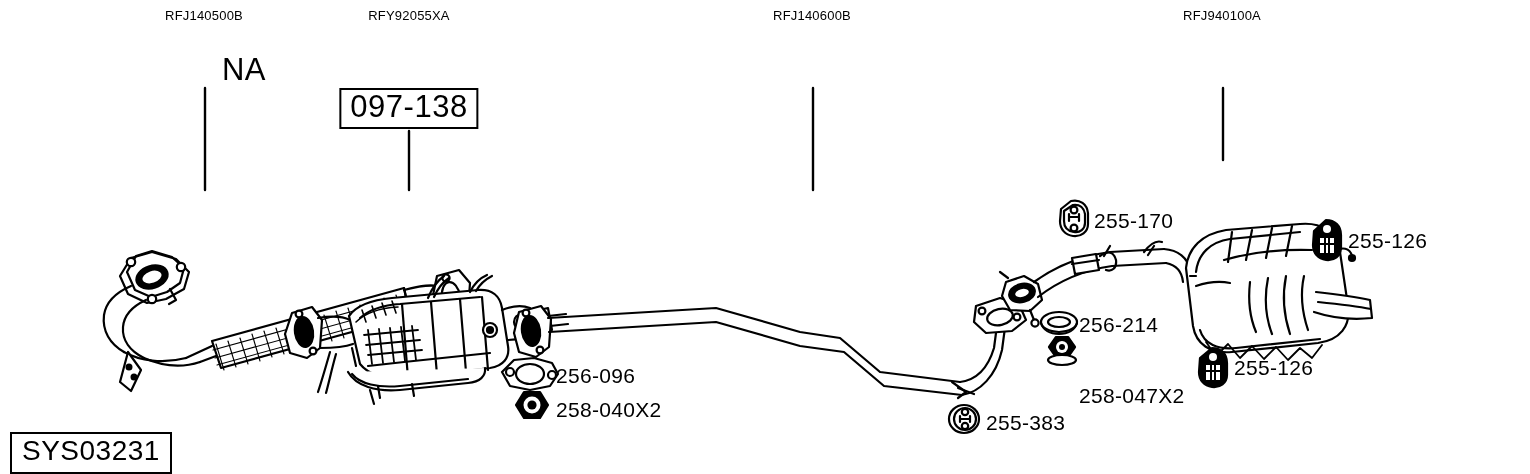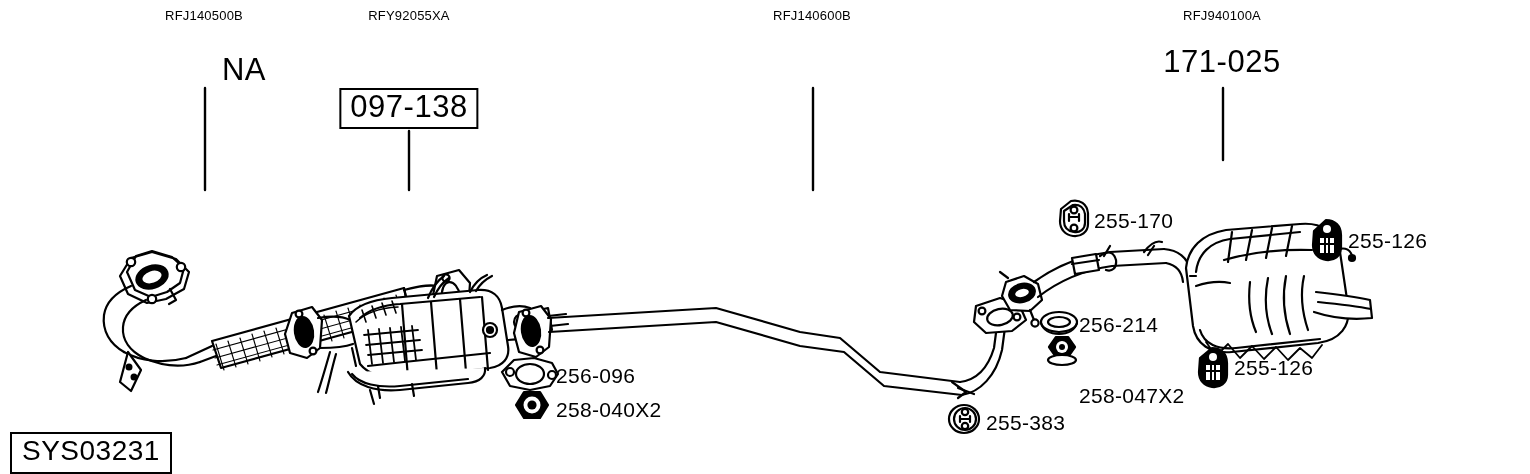--- a/index.html
+++ b/index.html
@@ -26,21 +26,20 @@
 
   <div class="hdr-code" style="left:204px;top:8px;">RFJ140500B</div>
   <div class="hdr-num" style="left:204px;top:52px;margin-left:40px;">NA</div>
 
   <div class="hdr-code" style="left:409px;top:8px;">RFY92055XA</div>
   <div class="hdr-num boxed" style="left:409px;top:88px;">097-138</div>
 
   <div class="hdr-code" style="left:812px;top:8px;">RFJ140600B</div>
 
   <div class="hdr-code" style="left:1222px;top:8px;">RFJ940100A</div>
-  <div class="hdr-num" style="left:1222px;top:44px;">171-025</div>
 
   <svg class="art" viewBox="0 0 1530 474">
     <g fill="none" stroke="#000" stroke-width="2.2" stroke-linecap="round" stroke-linejoin="round">
 
       <g stroke-width="2.4">
         <line x1="205" y1="88" x2="205" y2="190"></line>
         <line x1="409" y1="131" x2="409" y2="190"></line>
         <line x1="813" y1="88" x2="813" y2="190"></line>
         <line x1="1223" y1="88" x2="1223" y2="160"></line>
       </g>

